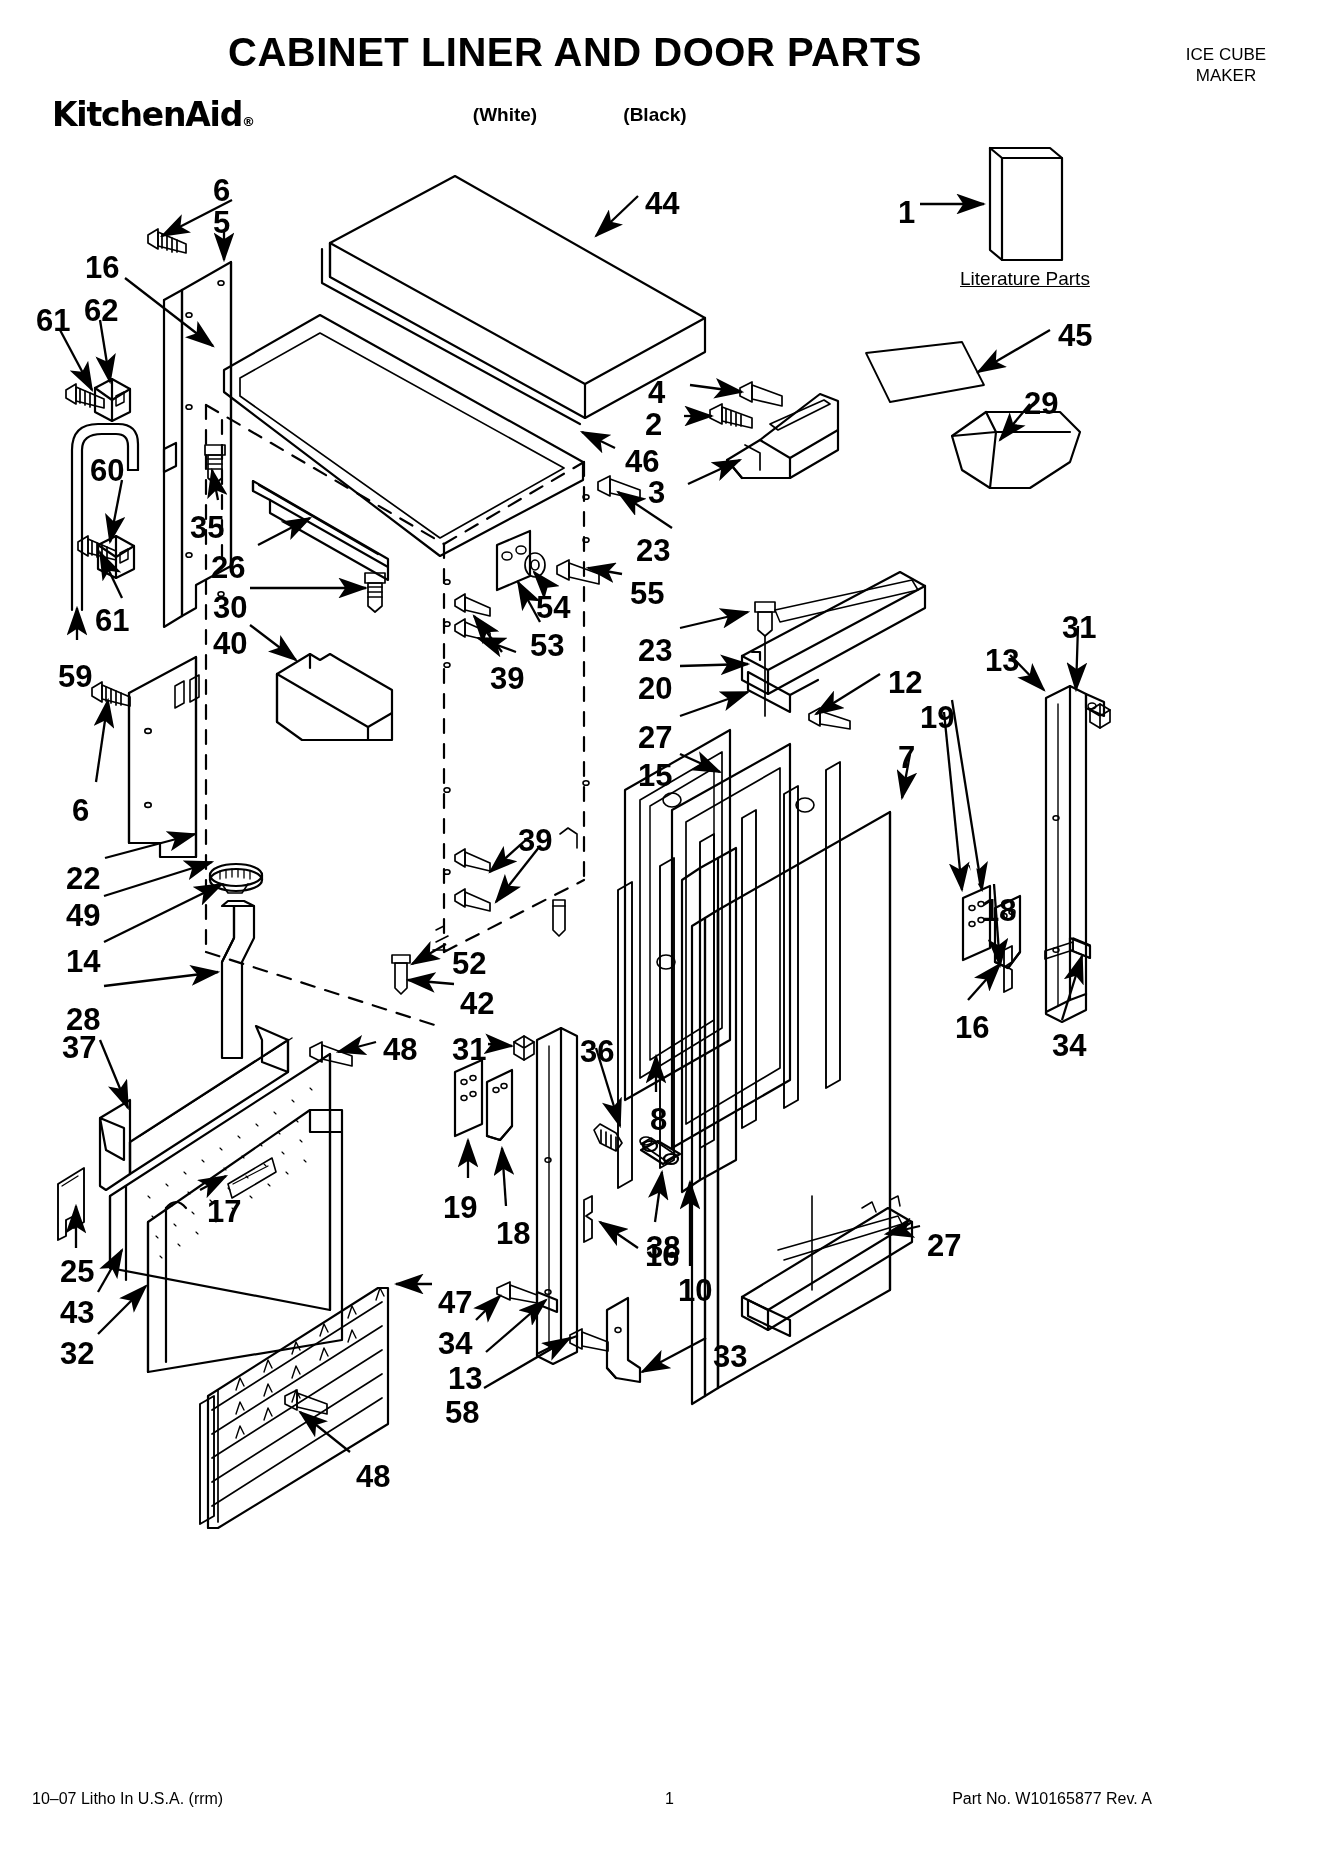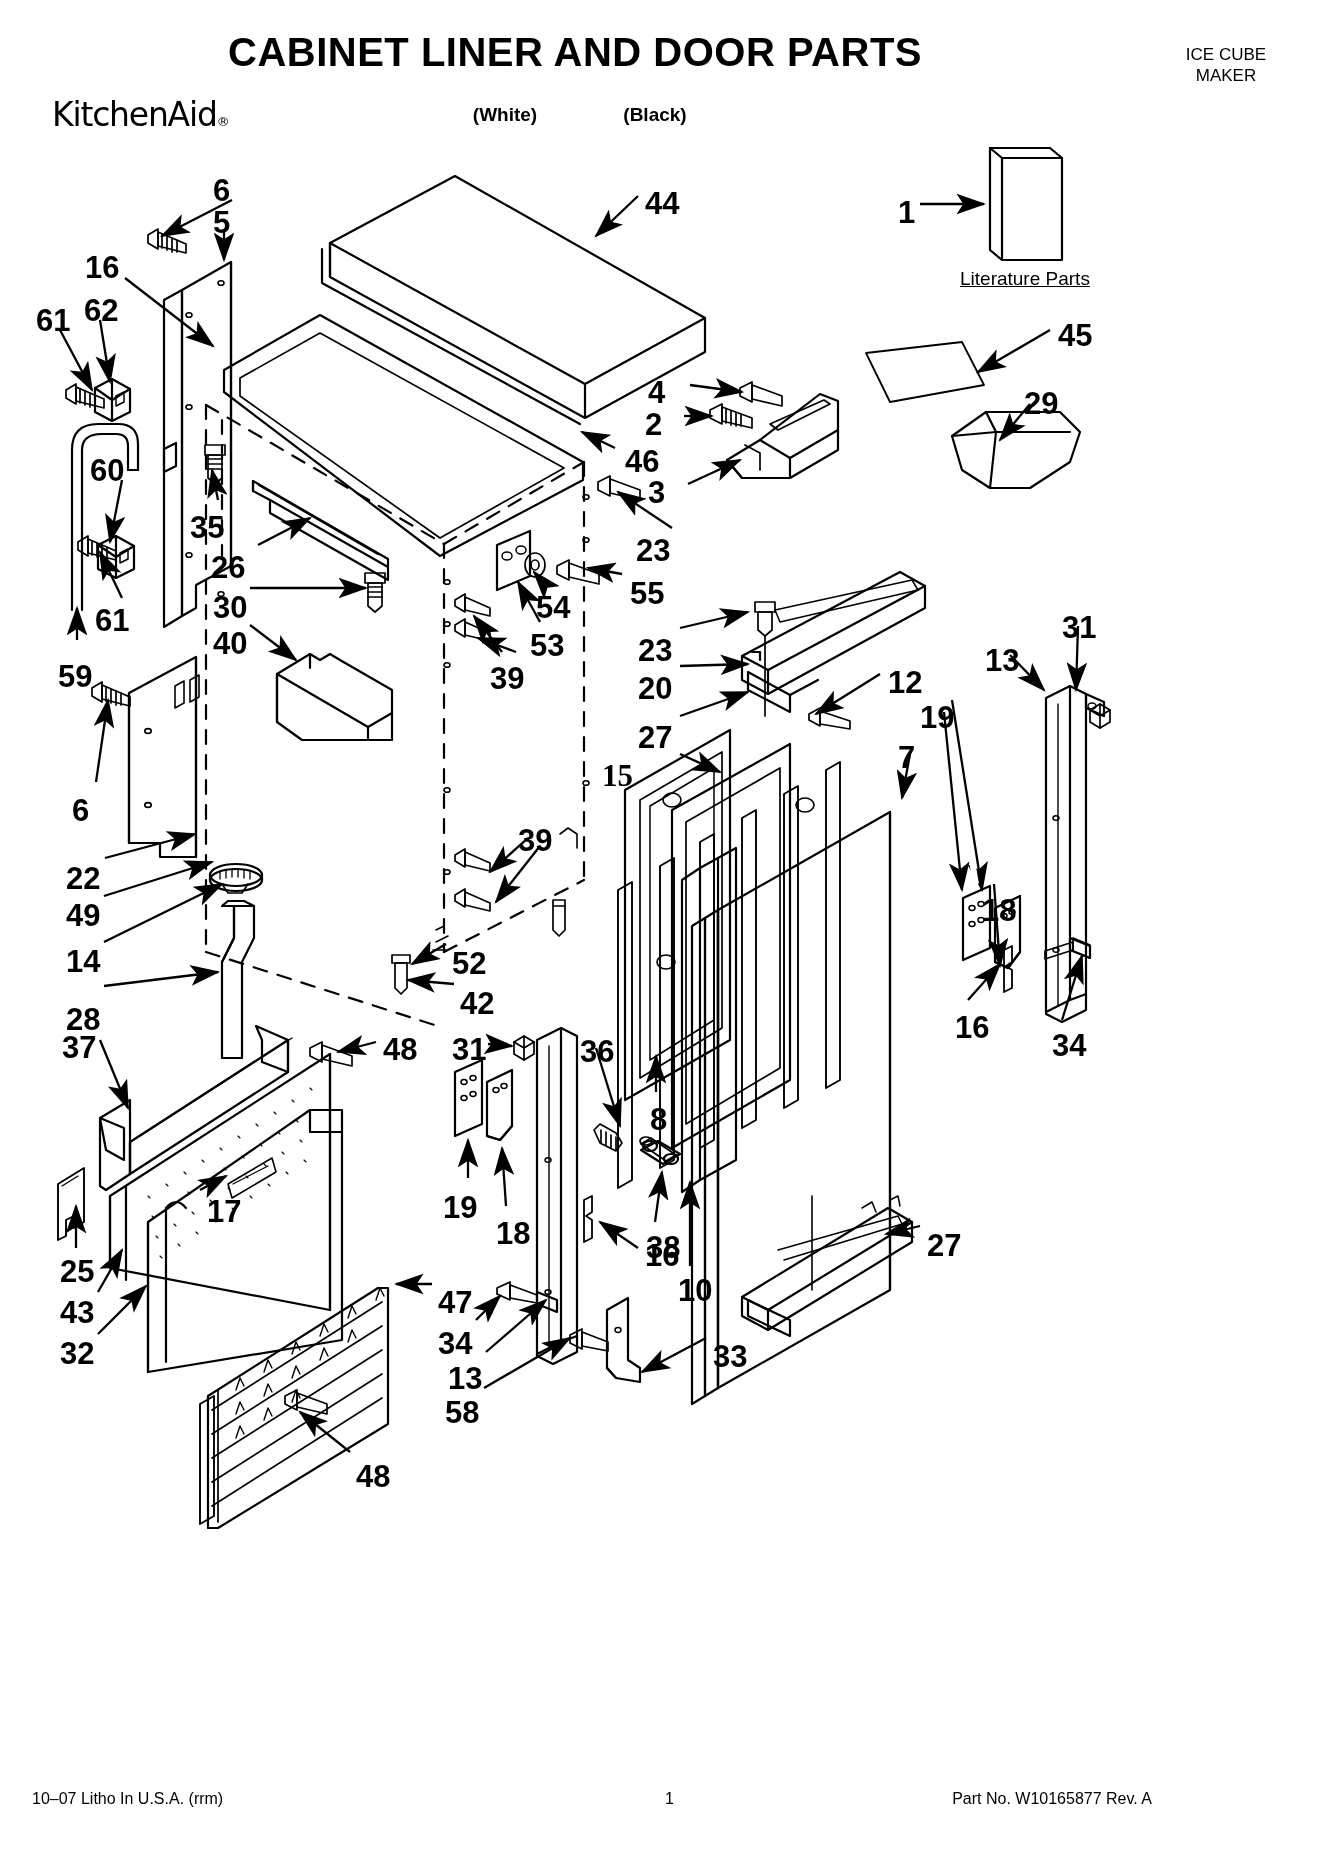--- a/index.html
+++ b/index.html
@@ -9,21 +9,21 @@
   
   #header{position:absolute;left:0;top:0;width:1339px;height:150px;}
   #doc-title{position:absolute;left:0;top:30px;width:1150px;text-align:center;
              font-size:40px;font-weight:bold;letter-spacing:.5px;}
   #doc-models{position:absolute;left:0;top:78px;width:1160px;text-align:center;
               font-size:21px;font-weight:bold;}
   #color-row{position:absolute;left:0;top:104px;width:1160px;text-align:center;font-size:0;}
   #color-row span{font-size:19px;font-weight:bold;display:inline-block;}
   #color-white{width:150px;text-align:center;}
   #color-black{width:150px;text-align:center;}
-  #brand{position:absolute;left:52px;top:95px;font-size:33px;font-weight:normal;
+  #brand{position:absolute;left:52px;top:95px;font-size:33px;font-weight:bold;
          letter-spacing:-1.2px;font-family:"DejaVu Sans",sans-serif;}
   #brand sup{font-size:13px;vertical-align:baseline;}
   #section-label{position:absolute;right:48px;top:44px;width:130px;text-align:center;
                  font-size:17px;line-height:21px;}
 
   
   #footer{position:absolute;left:0;top:1790px;width:1192px;height:40px;font-size:16px;}
   #footer-left{position:absolute;left:32px;top:0;}
   #footer-center{position:absolute;left:0;top:0;width:1339px;text-align:center;}
   #footer-right{position:absolute;right:40px;top:0;}
@@ -667,21 +667,21 @@
     <div class="callout" style="left: 645px; top: 188px;">44</div>
     <div class="callout" style="left: 648px; top: 377px;">4</div>
     <div class="callout" style="left: 645px; top: 409px;">2</div>
     <div class="callout" style="left: 625px; top: 446px;">46</div>
     <div class="callout" style="left: 648px; top: 477px;">3</div>
     <div class="callout" style="left: 636px; top: 535px;">23</div>
     <div class="callout" style="left: 630px; top: 578px;">55</div>
     <div class="callout" style="left: 638px; top: 635px;">23</div>
     <div class="callout" style="left: 638px; top: 673px;">20</div>
     <div class="callout" style="left: 638px; top: 722px;">27</div>
-    <div class="callout" style="left: 602px; top: 760px; font-family: Liberation Serif, serif;">15</div>
+    <div class="callout" style="left: 638px; top: 760px;">15</div>
     <div class="callout" style="left: 888px; top: 667px;">12</div>
     <div class="callout" style="left: 920px; top: 702px;">19</div>
     <div class="callout" style="left: 898px; top: 742px;">7</div>
     <div class="callout" style="left: 985px; top: 645px;">13</div>
     <div class="callout" style="left: 1062px; top: 612px;">31</div>
     <div class="callout" style="left: 982px; top: 895px;">18</div>
     <div class="callout" style="left: 955px; top: 1012px;">16</div>
     <div class="callout" style="left: 1052px; top: 1030px;">34</div>
     <div class="callout" style="left: 927px; top: 1230px;">27</div>
     <div class="callout" style="left: 898px; top: 197px;">1</div>

